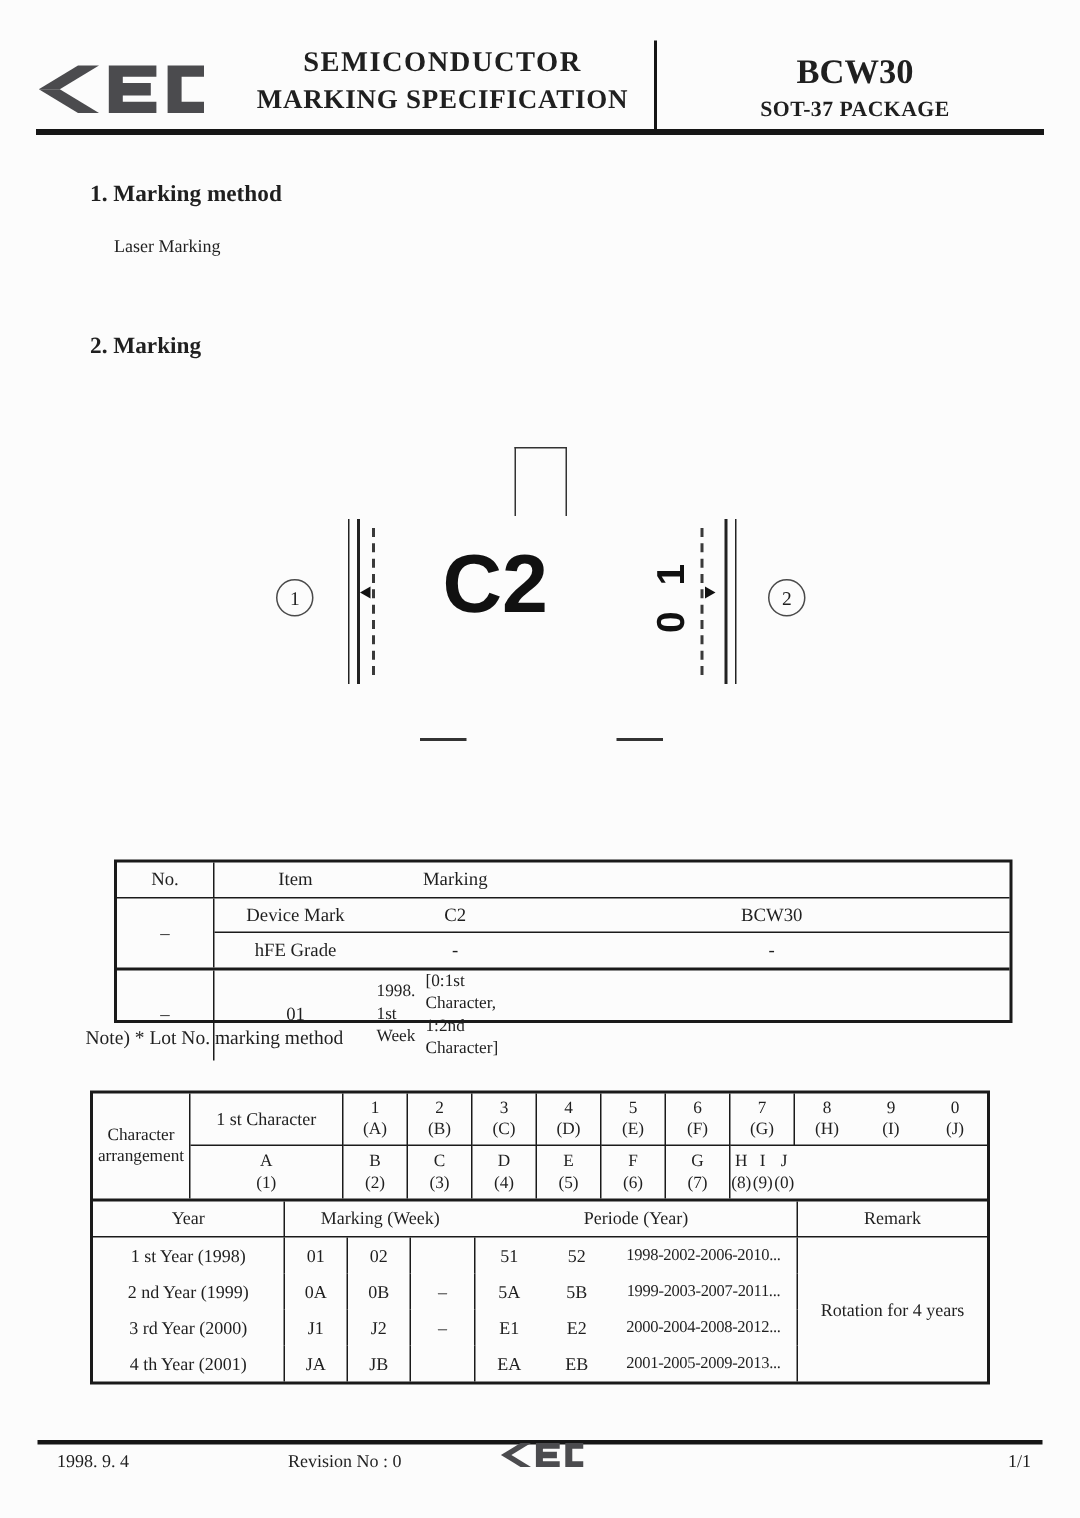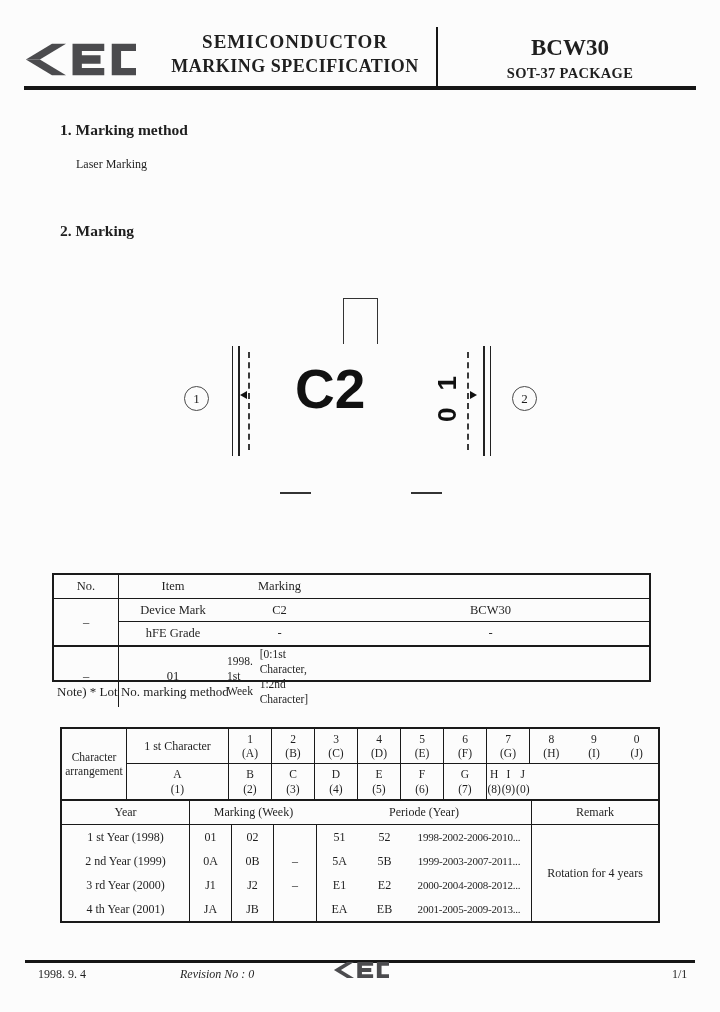--- a/index.html
+++ b/index.html
@@ -36,21 +36,21 @@
   .tri-r{border-left:7px solid #111;}
   .circ{position:absolute;width:23px;height:23px;border:1px solid #4a4a4a;border-radius:50%;
     display:flex;align-items:center;justify-content:center;font-size:13px;}
   .mark-c2{position:absolute;left:295px;top:362px;font-family:"Liberation Sans","DejaVu Sans",sans-serif;
     font-weight:bold;font-size:55px;line-height:1;color:#111;letter-spacing:0;}
   .mark-rot{position:absolute;left:432px;top:366px;width:32px;height:60px;
     display:flex;align-items:center;justify-content:center;}
   .mark-rot span{transform:rotate(-90deg);white-space:nowrap;
     font-family:"Liberation Sans","DejaVu Sans",sans-serif;font-weight:bold;font-size:26px;letter-spacing:5px;color:#111;}
   
-  .t1{position:absolute;left:52px;top:573px;width:599px;border:2px solid #1a1a1a;
+  .t1{position:absolute;left:76px;top:573px;width:599px;border:2px solid #1a1a1a;
     font-size:12.5px;box-sizing:border-box;background:#fcfcfc;}
   .t1 .cell{display:flex;align-items:center;justify-content:center;box-sizing:border-box;}
   .t1-head{display:grid;grid-template-columns:65px 108px 105px 1fr;height:23px;border-bottom:1px solid #1a1a1a;}
   .t1-group{display:grid;grid-template-columns:65px 1fr;}
   .t1-sub{display:flex;flex-direction:column;}
   .t1-subrow{display:grid;grid-template-columns:108px 105px 1fr;height:23px;box-sizing:border-box;}
   .t1-subrow.bb{border-bottom:1px solid #1a1a1a;}
   .t1-lot{display:grid;grid-template-columns:65px 108px 105px 1fr;height:35px;border-top:2px solid #1a1a1a;box-sizing:border-box;}
   .brr{border-right:1px solid #1a1a1a;}
   .two-line{display:flex;flex-direction:row;align-items:center;justify-content:center;line-height:1.3;font-size:11.5px;}
@@ -308,21 +308,21 @@
           <span>EB</span>
           <span class="period">2001-2005-2009-2013...</span>
         </div>
         <div class="remark-cell">Rotation for 4 years</div>
       </div>
     </div>
   </div>
 
   <div class="rule-bot"></div>
   <div class="foot-txt" style="left:38px;">1998. 9. 4</div>
-  <div class="foot-txt" style="left:180px;font-style:italic;">Revision No : 0</div>
+  <div class="foot-txt" style="left:192px;">Revision No : 0</div>
   <svg class="logo-svg-sm" viewBox="0 0 120 34" aria-hidden="true">
     <polygon points="30,0 45,0 17,17 2,17" fill="#4b4b4e"></polygon>
     <polygon points="2,17 17,17 45,34 30,34" fill="#4b4b4e"></polygon>
     <path d="M52,0 h34 v8 h-24 v4.5 h20 v9 h-20 v4.5 h24 v8 h-34 z" fill="#4b4b4e"></path>
     <path d="M94,0 h26 v8 h-16 v18 h16 v8 h-26 z" fill="#4b4b4e"></path>
   </svg>
   <div class="foot-txt" style="left:672px;">1/1</div>
 
 </div>
 

